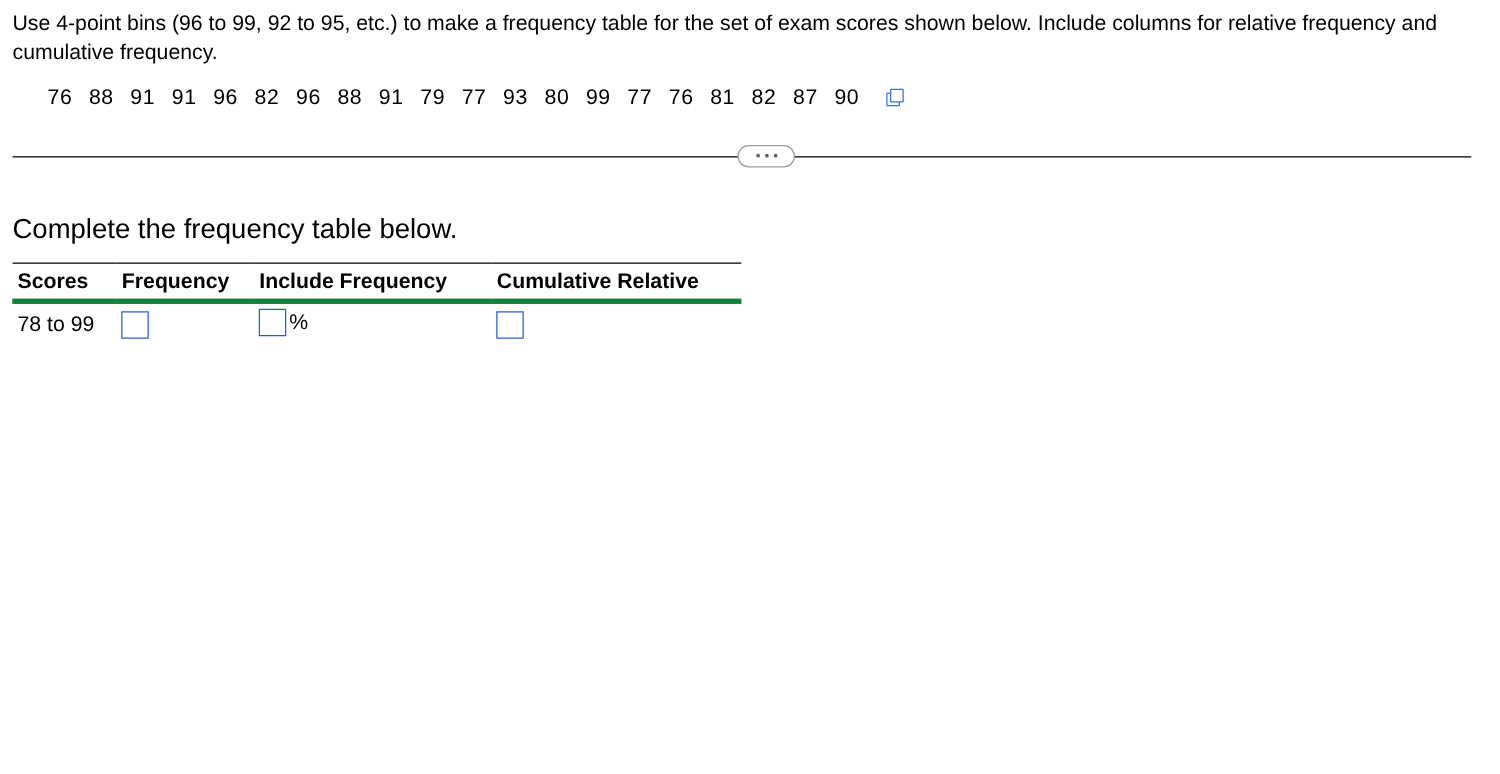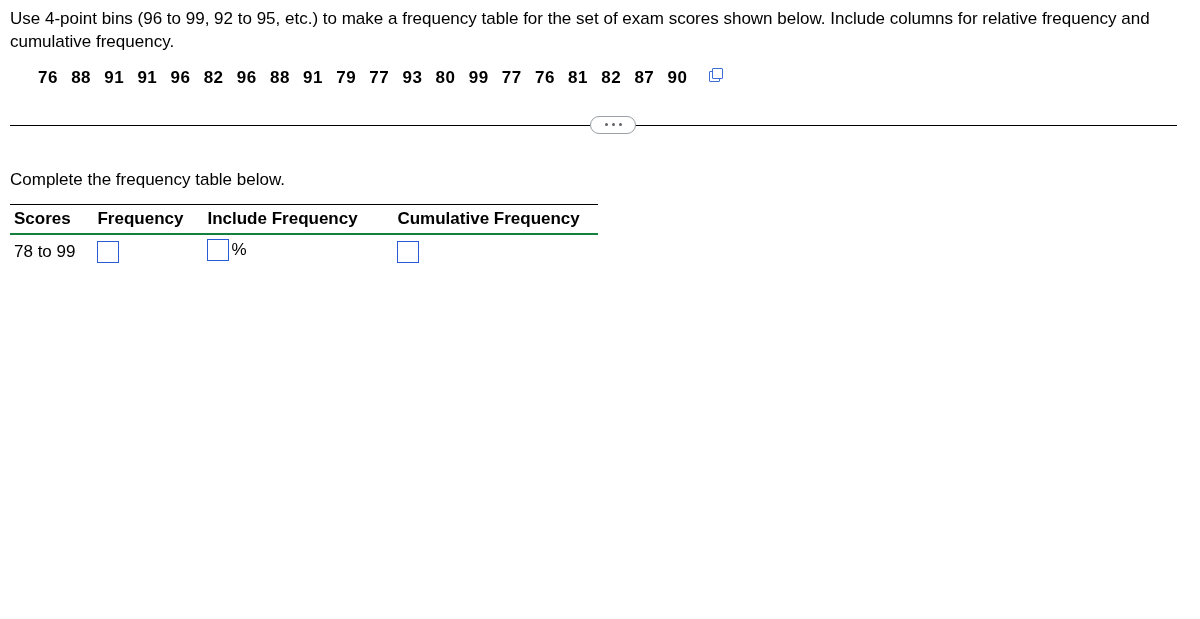--- a/index.html
+++ b/index.html
@@ -14,23 +14,22 @@
     background: #fff;
   }
   .wrap { padding: 8px 23px 0 10px; }
   .question { line-height: 1.35; margin-bottom: 14px; }
   .dataset {
     padding-left: 28px;
     letter-spacing: 0.5px;
     word-spacing: 8px;
     font-size: 17px;
     display: flex;
-    align-items: flex-start;
+    align-items: center;
     gap: 20px;
-    font-weight: bold;
   }
   .copy-icon {
     display: inline-block;
     width: 14px;
     height: 14px;
     position: relative;
     margin-left: 2px;
   }
   .copy-icon::before, .copy-icon::after {
     content: "";
@@ -67,35 +66,35 @@
     display: flex;
     align-items: center;
     justify-content: center;
     cursor: pointer;
   }
   .divider-pill .dot {
     width: 3px; height: 3px; background: #5f6368; border-radius: 50%;
     margin: 0 2px;
   }
 
-  .instruction { margin: 0 0 14px 0; font-size: 17px; }
+  .instruction { margin: 0 0 14px 0; font-size: 22px; }
 
   table.freq {
     border-collapse: collapse;
     margin-left: 0;
   }
   table.freq th, table.freq td {
     text-align: left;
     padding: 4px 18px 4px 4px;
     font-size: 17px;
     white-space: nowrap;
   }
   table.freq thead tr {
     border-top: 1px solid #000;
-    border-bottom: 2px solid #15803d;
+    border-bottom: 4px solid #15803d;
   }
   table.freq th { font-weight: bold; }
   .col-scores { width: 80px; }
   .col-freq   { width: 110px; text-align: center; margin-top: 23px;}
   .col-rel    { width: 190px; text-align: center;}
   .col-cum    { width: 200px; text-align: center;}
 
   .ans-box {
     display: inline-block;
     width: 22px;
@@ -129,21 +128,21 @@
   </div>
 
   <div class="instruction">Complete the frequency table below.</div>
 
   <table class="freq">
     <thead>
       <tr>
         <th class="col-scores">Scores</th>
         <th class="col-freq">Frequency</th>
         <th class="col-rel">Include Frequency</th>
-        <th class="col-cum">Cumulative Frequency</th>
+        <th class="col-cum">Cumulative Relative</th>
       </tr>
     </thead>
     <tbody>
       <tr>
         <td>78 to 99</td>
         <td class="center">
           <span class="ans-box"></span>
         </td>
         <td class="center">
           <span class="rel-cell">

